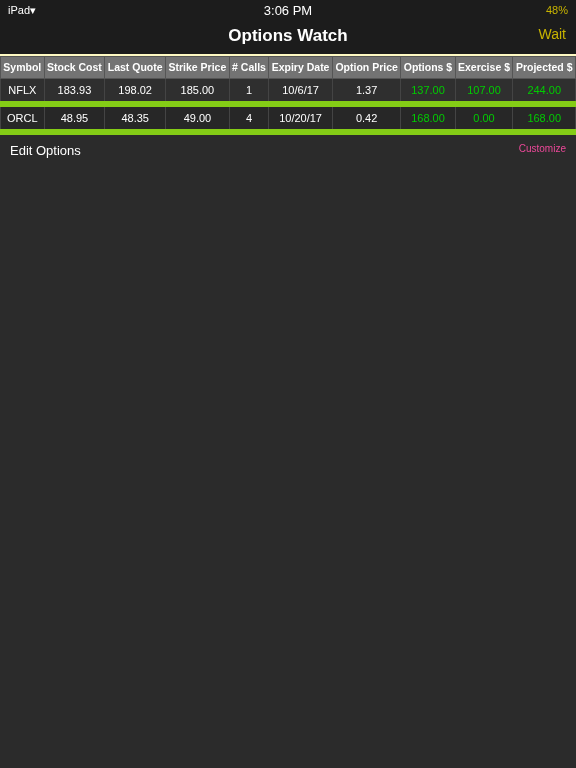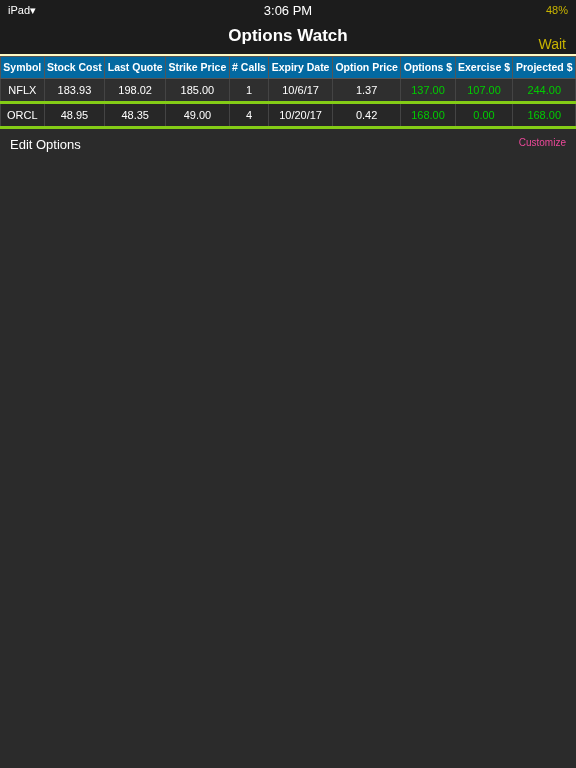--- a/index.html
+++ b/index.html
@@ -38,53 +38,53 @@
       position: relative;
     }
     .nav-title {
       font-size: 17px;
       font-weight: 600;
       color: #ffffff;
     }
     .nav-wait {
       position: absolute;
       right: 10px;
-      top: 16px;
+      top: 6px;
       color: #c8b400;
       font-size: 14px;
     }
 
     
     .table-container {
       padding: 0;
       margin: 0;
     }
 
     table {
       width: 100%;
       border-collapse: collapse;
       font-size: 11px;
     }
 
     thead tr {
-      background-color: #0369a1;
+      background-color: #737373;
     }
 
     th {
       border: 1px solid #555555;
       padding: 4px 2px;
       text-align: center;
       font-weight: 600;
       color: #ffffff;
       font-size: 10.5px;
       line-height: 1.2;
     }
 
     tbody tr {
-      border-bottom: 3px solid #84cc16;
+      border-bottom: 6px solid #84cc16;
     }
 
     tbody tr:nth-child(odd) {
       background-color: #2f2f2f;
     }
     tbody tr:nth-child(even) {
       background-color: #272727;
     }
 
     td {

